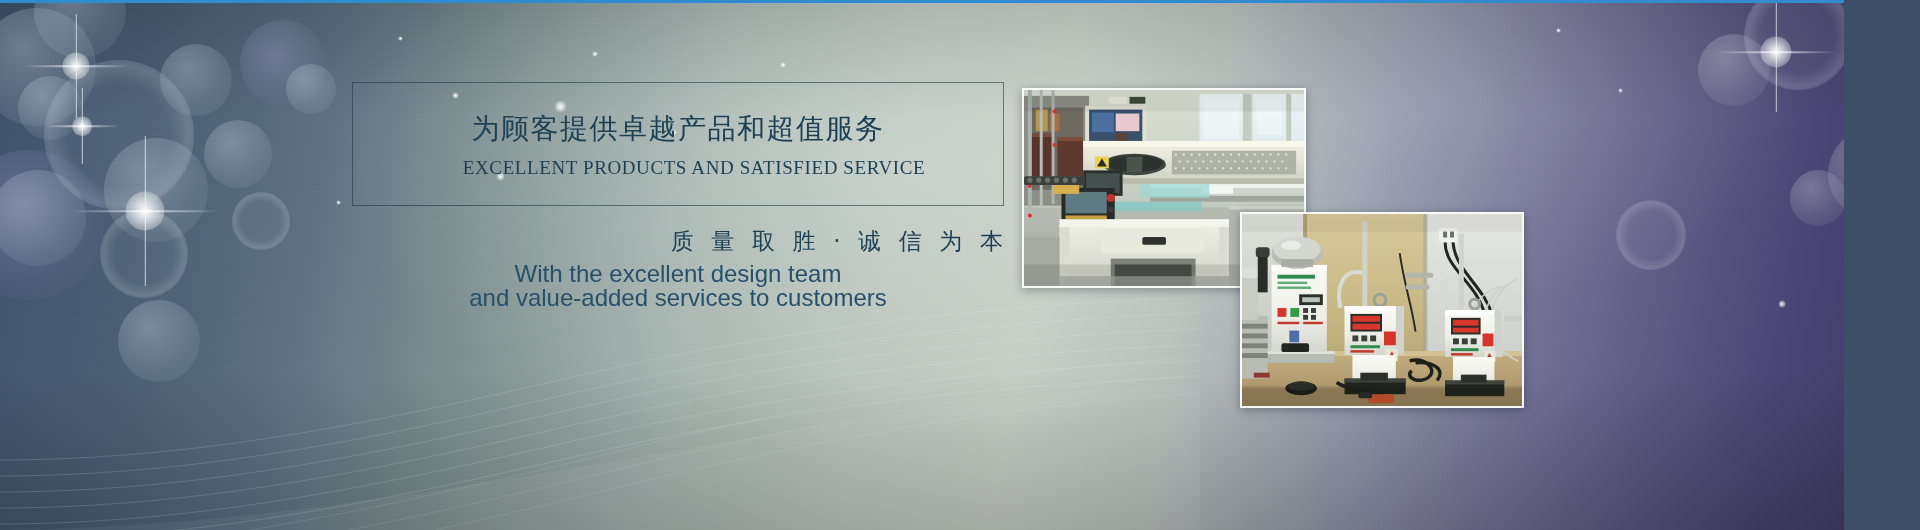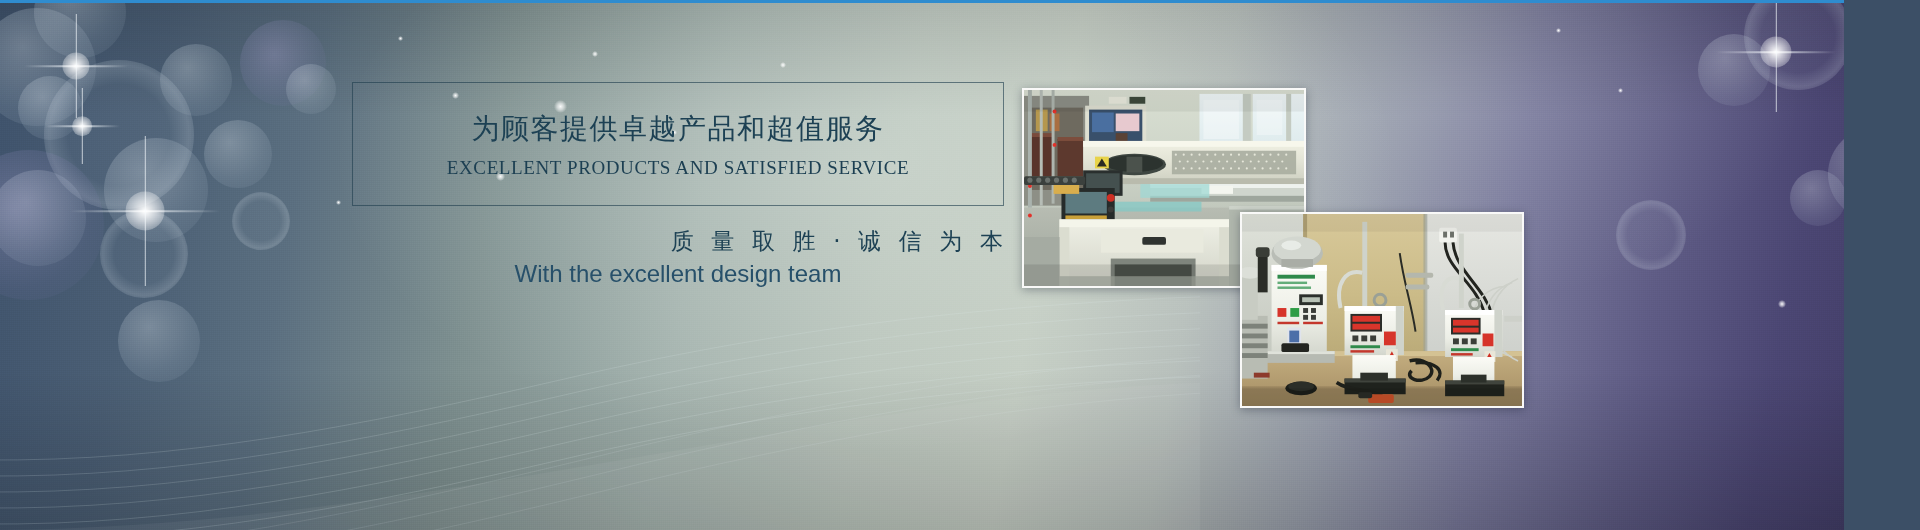--- a/index.html
+++ b/index.html
@@ -102,21 +102,21 @@
     border:1px solid rgba(30,62,78,0.62);
   }
   .title-cn {
     position:absolute; left:0; top:110px; width:652px;
     text-align:center;
     font-family:"DejaVu Sans","Liberation Sans",sans-serif;
     font-size:28px; font-weight:400; letter-spacing:1.5px;
     color:#1d4154;
   }
   .title-en {
-    position:absolute; left:0; top:157px; width:652px;
+    position:absolute; left:16px; top:157px; width:652px;
     text-align:center;
     font-family:"Liberation Serif","DejaVu Serif",serif;
     font-size:19px; font-weight:400; letter-spacing:0.6px;
     color:#1c3f52;
   }
   .slogan-cn {
     position:absolute; left:0; top:226px; width:652px;
     text-align:right;
     font-family:"DejaVu Sans","Liberation Sans",sans-serif;
     font-size:23px; font-weight:400; letter-spacing:1px;
@@ -223,20 +223,21 @@
     <div class="title-frame"></div>
 
     <div class="title-cn">为顾客提供卓越产品和超值服务</div>
 
     <div class="title-en">EXCELLENT PRODUCTS AND SATISFIED SERVICE</div>
 
     <div class="slogan-cn">质  量  取  胜  ·  诚  信  为  本</div>
 
     <div class="para">
       <span class="pline">With the excellent design team</span>
+      <span class="pline">and value-added services to customers</span>
     </div>
   </div>
 
   <div class="photo" id="photo-1">
     <svg viewBox="0 0 284 200" preserveAspectRatio="none">
       <defs>
         <linearGradient id="p1wall" x1="0" y1="0" x2="0" y2="1">
           <stop offset="0%" stop-color="#d9dfd2"></stop>
           <stop offset="55%" stop-color="#cdd4c8"></stop>
           <stop offset="100%" stop-color="#bcc3b8"></stop>

